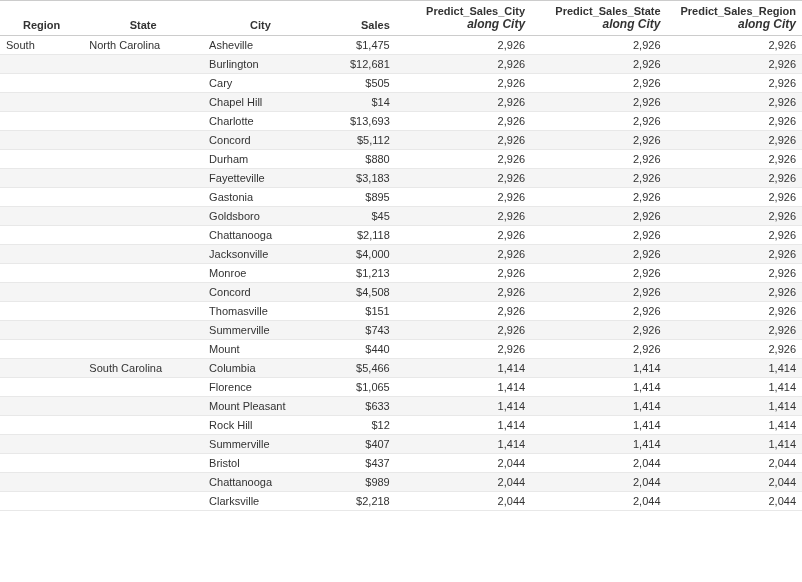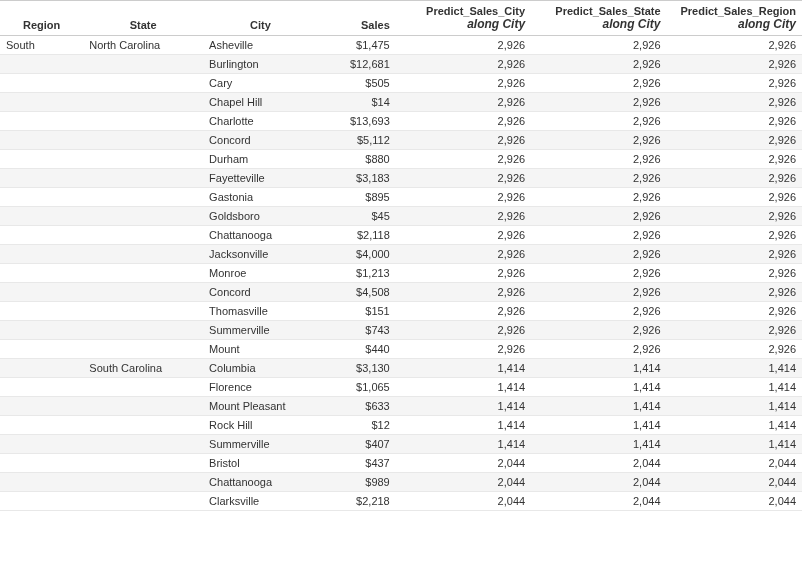--- a/index.html
+++ b/index.html
@@ -240,21 +240,21 @@
           <td>Mount</td>
           <td class="num">$440</td>
           <td class="num">2,926</td>
           <td class="num">2,926</td>
           <td class="num">2,926</td>
         </tr>
         <tr>
           <td></td>
           <td>South Carolina</td>
           <td>Columbia</td>
-          <td class="num">$3,130</td>
+          <td class="num">$5,466</td>
           <td class="num">1,414</td>
           <td class="num">1,414</td>
           <td class="num">1,414</td>
         </tr>
         <tr>
           <td></td>
           <td></td>
           <td>Florence</td>
           <td class="num">$1,065</td>
           <td class="num">1,414</td>

